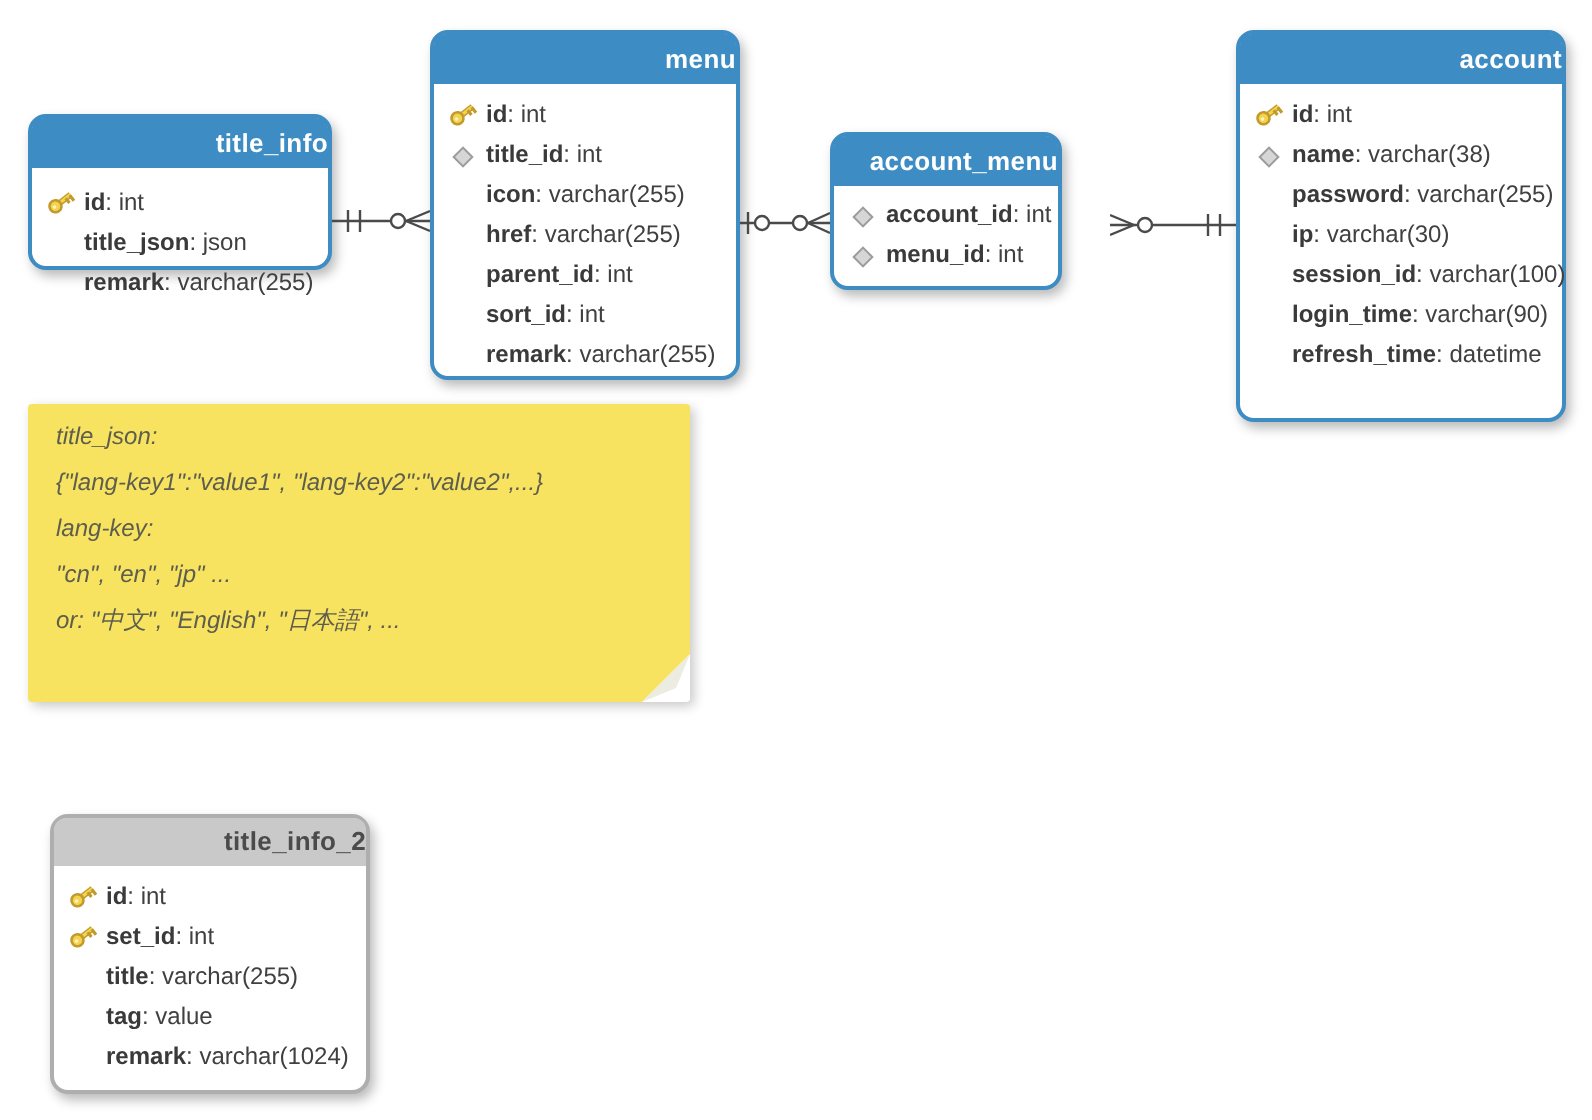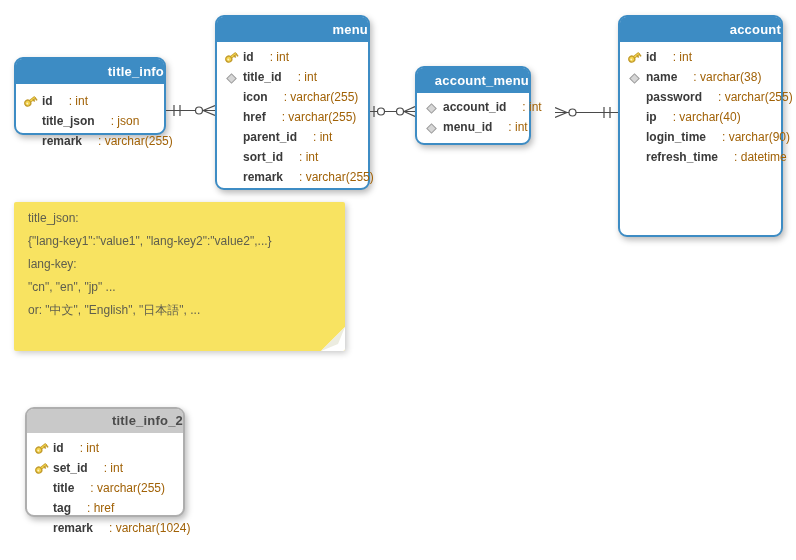--- a/index.html
+++ b/index.html
@@ -18,50 +18,50 @@
   .tbl .hd {
     height:25px; line-height:25px; background:#3d8cc4; color:#ffffff;
     text-align:right; font-size:13px; font-weight:bold;
     border-radius:6px 6px 0 0; letter-spacing:.2px;
   }
   .tbl .body { padding-top:3px; }
   .row { height:20px; display:flex; align-items:flex-end; padding-left:6px; font-size:12px; }
   .ic { width:16px; margin-right:4px; display:inline-flex; justify-content:center; align-items:center; flex:none; }
   .ic svg.key { transform:rotate(-38deg); }
   .cn { font-weight:bold; color:#3a3a3a; white-space:pre; }
-  .ct { color:#a16207; white-space:pre;padding-left:16px; }
+  .ct { color:#404040; white-space:pre; }
 
   .tbl.gray { border-color:#aeaeae; }
   .tbl.gray .hd { background:#c9c9c9; color:#4b4b4b; height:24px; line-height:24px; }
 
   #t-title_info   { left:14px;  top:57px;  width:152px; height:78px; }
   #t-title_info .body { padding-top:4px; }
   #t-menu         { left:215px; top:15px;  width:155px; height:175px; }
   #t-menu .body { padding-top:2px; }
   #t-account_menu { left:415px; top:66px;  width:116px; height:79px; }
   #t-account_menu .body { padding-top:1px; }
-  #t-account      { left:618px; top:15px;  width:165px; height:222px; }
+  #t-account      { left:618px; top:15px;  width:165px; height:196px; }
   #t-account .body { padding-top:2px; }
-  #t-title_info_2 { left:25px;  top:407px; width:160px; height:110px; }
+  #t-title_info_2 { left:25px;  top:407px; width:160px; height:140px; }
   #t-title_info_2 .body { padding-top:2px; }
 
   
   .conn { position:absolute; }
   .conn line { stroke:#4a4a4a; stroke-width:1.2; }
   .conn circle { fill:#ffffff; stroke:#4a4a4a; stroke-width:1.2; }
   #c1 { left:166px; top:102px; }
   #c2 { left:370px; top:103px; }
   #c3 { left:555px; top:104px; }
 
   
   .note {
     position:absolute; left:14px; top:202px; width:331px; height:149px;
     box-sizing:border-box; background:#f8e361; border-radius:2px;
     box-shadow:2px 2px 6px rgba(0,0,0,.22);
-    padding:5px 14px 0 14px; overflow:hidden;
+    padding:5px 14px 0 14px; overflow:hidden;font-style:italic;
   }
   .note-line { line-height:23px; font-size:12px; color:#5e5e4e; white-space:pre; }
   .fold { position:absolute; right:0; bottom:0; }
 </style>
 </head>
 <body>
 
 <div class="canvas">
 
   <div class="tbl" id="t-title_info">
@@ -199,21 +199,26 @@
           <span class="ct">: varchar(38)</span>
       </div>
       <div class="row">
         <span class="ic"></span>
         <span class="cn">password</span>
           <span class="ct">: varchar(255)</span>
       </div>
       <div class="row">
         <span class="ic"></span>
         <span class="cn">ip</span>
-          <span class="ct">: varchar(40)</span>
+          <span class="ct">: varchar(30)</span>
+      </div>
+      <div class="row">
+        <span class="ic"></span>
+        <span class="cn">session_id</span>
+          <span class="ct">: varchar(100)</span>
       </div>
       <div class="row">
         <span class="ic"></span>
         <span class="cn">login_time</span>
           <span class="ct">: varchar(90)</span>
       </div>
       <div class="row">
         <span class="ic"></span>
         <span class="cn">refresh_time</span>
           <span class="ct">: datetime</span>
@@ -253,21 +258,21 @@
           <span class="ct">: int</span>
       </div>
       <div class="row">
         <span class="ic"></span>
         <span class="cn">title</span>
           <span class="ct">: varchar(255)</span>
       </div>
       <div class="row">
         <span class="ic"></span>
         <span class="cn">tag</span>
-          <span class="ct">: href</span>
+          <span class="ct">: value</span>
       </div>
       <div class="row">
         <span class="ic"></span>
         <span class="cn">remark</span>
           <span class="ct">: varchar(1024)</span>
       </div>
     </div>
   </div>
 
   <svg class="conn" id="c1" width="49" height="17">

